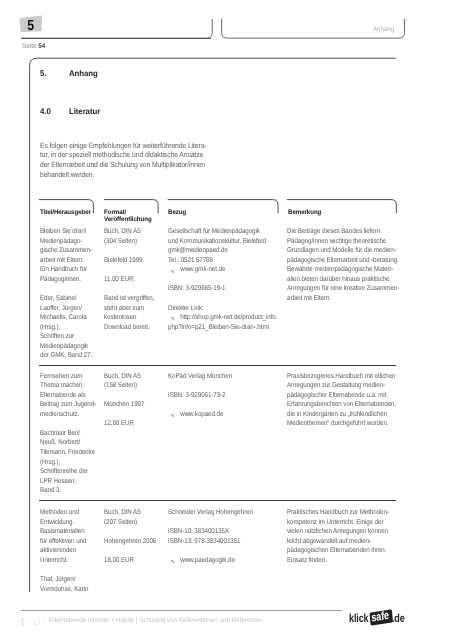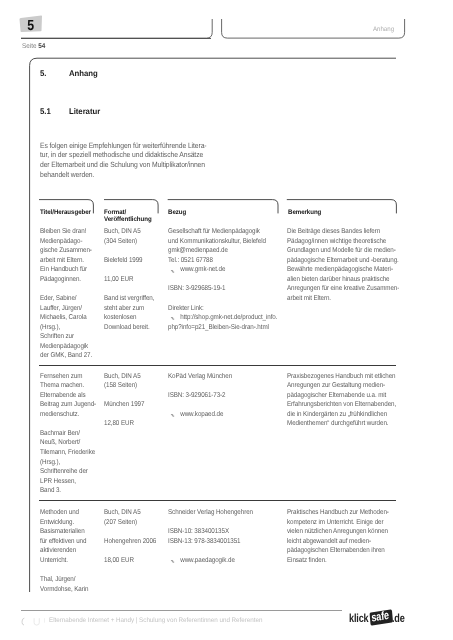--- a/index.html
+++ b/index.html
@@ -89,21 +89,21 @@
     <path d="M221.6 19 V32.4 Q221.6 38.1 227.3 38.1 H398.9 Q404.6 38.1 404.6 32.4 V19" fill="none" stroke="#4c4c4c" stroke-width="0.85"></path>
   </svg>
   <div class="anhang-lbl">Anhang</div>
 
   <svg class="frame" viewBox="0 0 453 640">
     <path d="M396 58.2 H37 Q29.6 58.2 29.6 65.6 V592" fill="none" stroke="#3a3a3a" stroke-width="0.9"></path>
   </svg>
 
   <div class="h-num" style="left:39.5px;top:70.4px;">5.</div>
   <div class="h-txt" style="left:68.5px;top:70.4px;">Anhang</div>
-  <div class="h-num" style="left:39.5px;top:108.4px;">5.1</div>
+  <div class="h-num" style="left:39.5px;top:108.4px;">4.0</div>
   <div class="h-txt" style="left:68.5px;top:108.4px;">Literatur</div>
   <div class="intro">Es folgen einige Empfehlungen für weiterführende Litera-
 tur, in der speziell methodische und didaktische Ansätze
 der Elternarbeit und die Schulung von Multiplikator/innen
 behandelt werden.</div>
 
   <svg class="frame" viewBox="0 0 453 640">
     <path d="M39 199.6 H88 Q93.4 199.6 93.4 205 V213.4" fill="none" stroke="#3a3a3a" stroke-width="0.9"></path>
     <path d="M104 199.6 H152.7 Q158.1 199.6 158.1 205 V213.4" fill="none" stroke="#3a3a3a" stroke-width="0.9"></path>
     <path d="M167.7 199.6 H272.6 Q278 199.6 278 205 V213.4" fill="none" stroke="#3a3a3a" stroke-width="0.9"></path>

